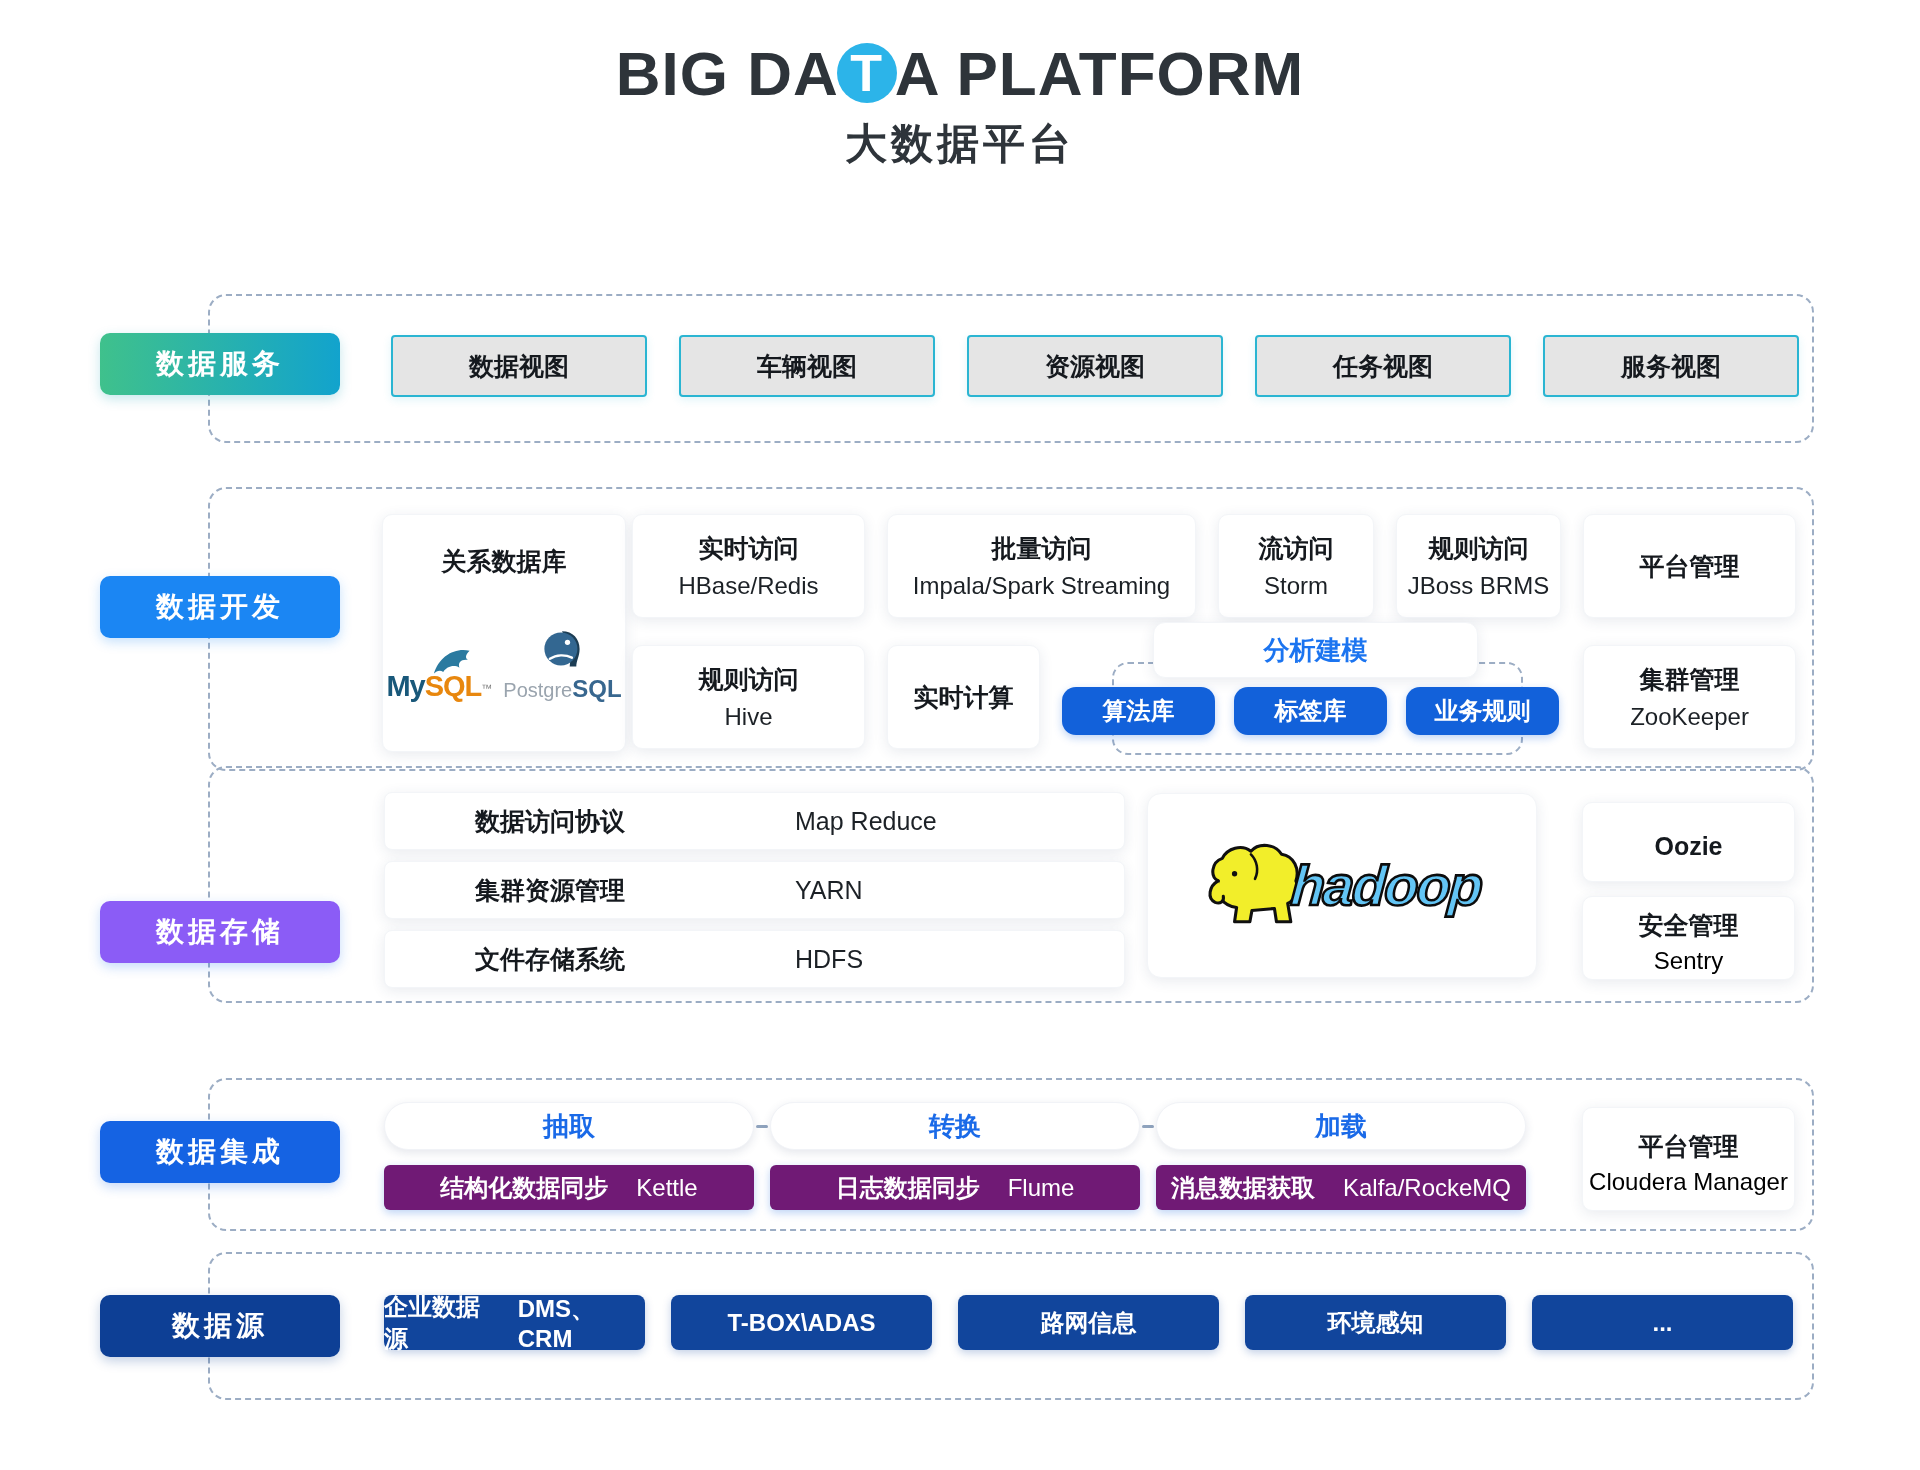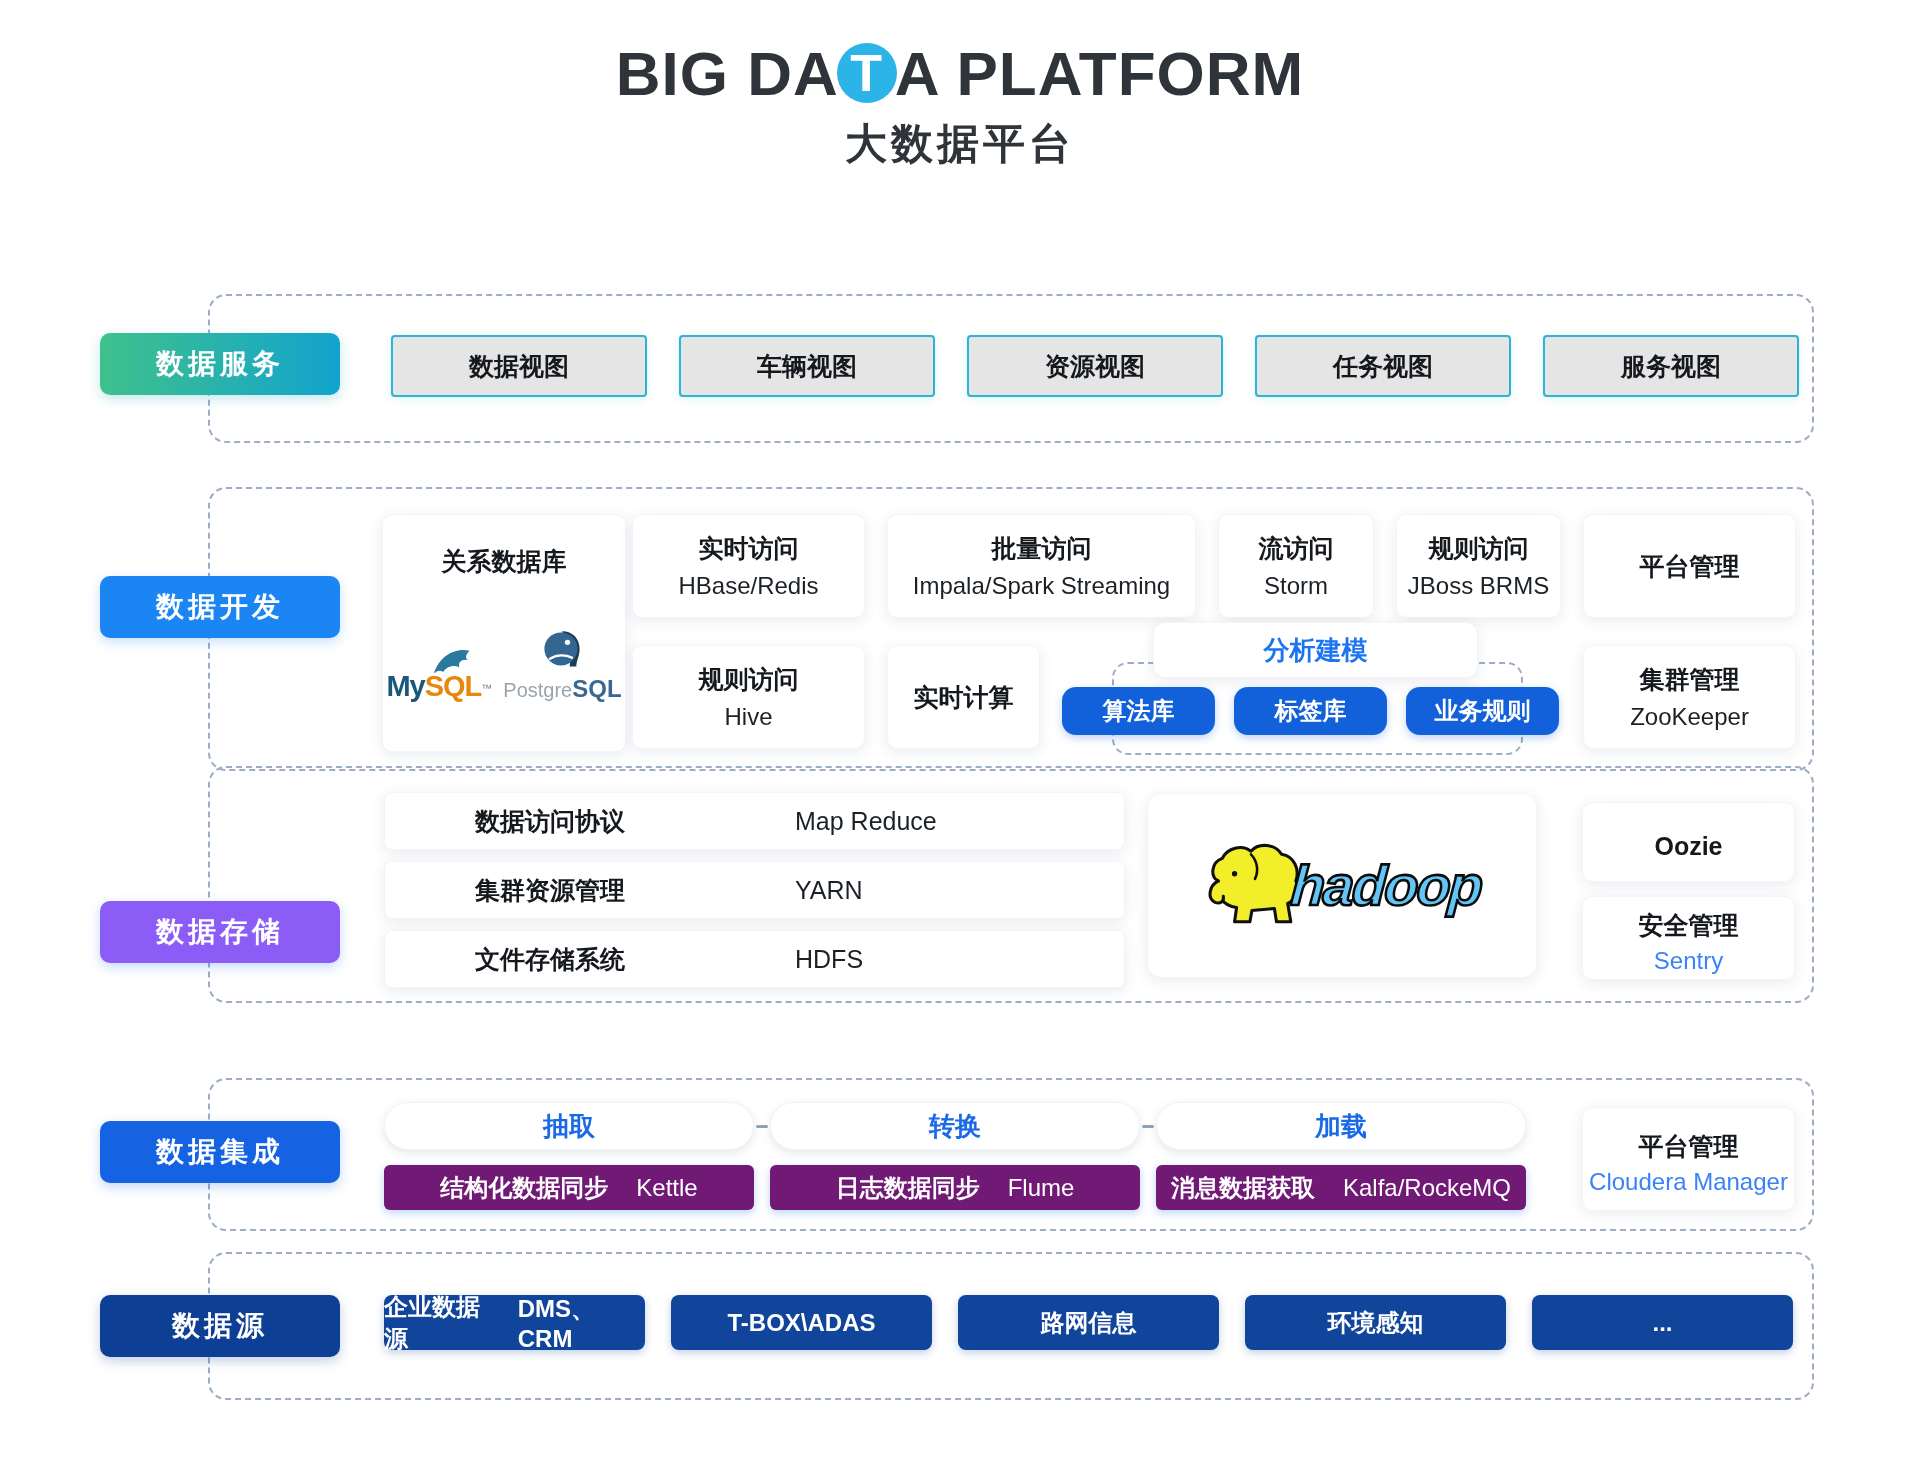--- a/index.html
+++ b/index.html
@@ -88,21 +88,21 @@
   .store-row .sl { margin-left:90px; font-size:25px; font-weight:700; }
   .store-row .sv { position:absolute; left:410px; font-size:25px; font-weight:500; color:#1c2126; }
   .hadoop-card { position:absolute; left:937px; top:25px; width:390px; height:185px;
                  display:flex; align-items:center; justify-content:center; border-radius:14px; }
   .hadoop-text { font-size:56px; font-weight:800; font-style:italic; color:#63c5f5;
                  -webkit-text-stroke:2.6px #0c0c0c; letter-spacing:-2px; transform:skewX(-4deg);
                  margin-left:-16px; }
   .side { position:absolute; left:1372px; width:213px; display:flex; flex-direction:column;
           align-items:center; justify-content:center; gap:5px; }
   .side .t { font-size:25px; font-weight:700;margin-top:8px; }
-  .side .v { font-size:24px; font-weight:500; color:#3b82f6; }
+  .side .v { font-size:24px; font-weight:500; color:#000000; }
   .oozie  { top:34px;  height:80px; }
   .sentry { top:128px; height:84px; }
 
   
   .steps { position:absolute; left:174px; top:22px; display:flex; align-items:center; }
   .step-pill { width:370px; height:48px; background:#fff; border-radius:26px;
                border:1px solid #f1f3f7; box-shadow:0 3px 10px rgba(40,60,100,.12);
                color:#1a6ae8; font-size:26px; font-weight:700;
                display:flex; align-items:center; justify-content:center; box-sizing:border-box; }
   .step-dash { width:12px; height:3px; background:#8fa3bd; margin:0 2px; border-radius:2px; }

